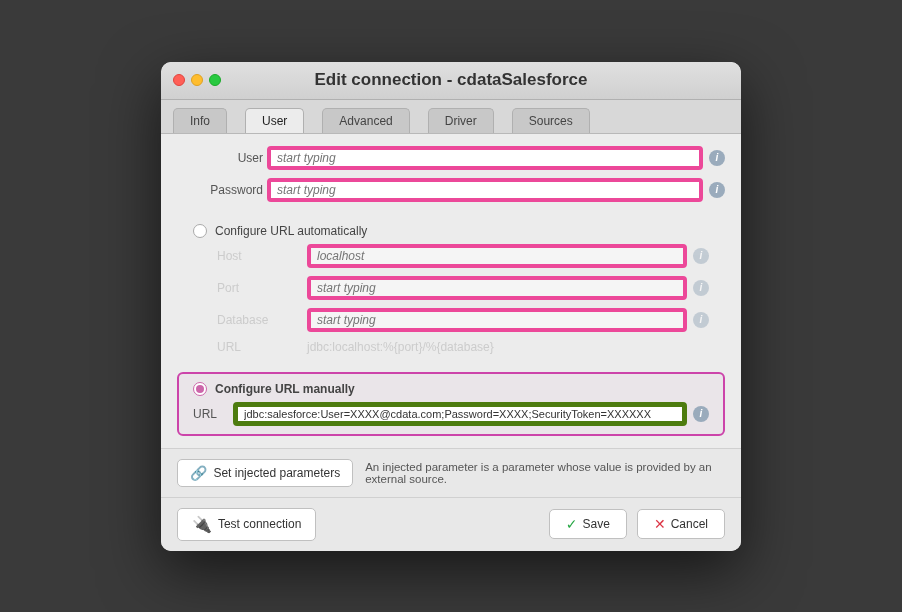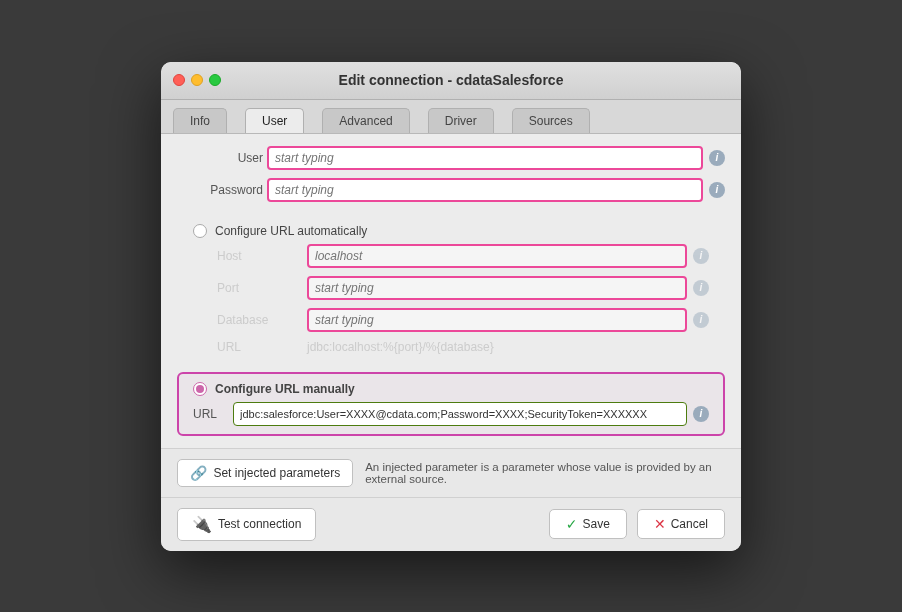--- a/index.html
+++ b/index.html
@@ -25,21 +25,21 @@
       background: linear-gradient(to bottom, #e0e0e0, #d0d0d0);
       height: 38px;
       display: flex;
       align-items: center;
       justify-content: center;
       position: relative;
       border-bottom: 1px solid #b0b0b0;
       border-radius: 10px 10px 0 0;
     }
     .titlebar-title {
-      font-size: 14px;
+      font-size: 17px;
       font-weight: 600;
       color: #333;
     }
     .traffic-lights {
       position: absolute;
       left: 12px;
       display: flex;
       gap: 6px;
       align-items: center;
     }
@@ -102,21 +102,21 @@
       width: 90px;
       font-size: 12px;
       color: #555;
       text-align: right;
       padding-right: 4px;
       flex-shrink: 0;
     }
     .form-input {
       flex: 1;
       height: 24px;
-      border: 2px solid #ec4899;
+      border: 4px solid #ec4899;
       border-radius: 4px;
       background: white;
       padding: 0 6px;
       font-size: 12px;
       color: #aaa;
       font-style: italic;
       outline: none;
     }
     .info-icon {
       width: 16px;
@@ -180,21 +180,21 @@
     }
     .url-label {
       width: 40px;
       font-size: 12px;
       color: #555;
       flex-shrink: 0;
     }
     .url-input {
       flex: 1;
       height: 24px;
-      border: 1px solid #4d7c0f;
+      border: 5px solid #4d7c0f;
       border-radius: 4px;
       background: white;
       padding: 0 6px;
       font-size: 11px;
       color: #333;
       outline: none;
     }
 
     .static-row {
       display: flex;

